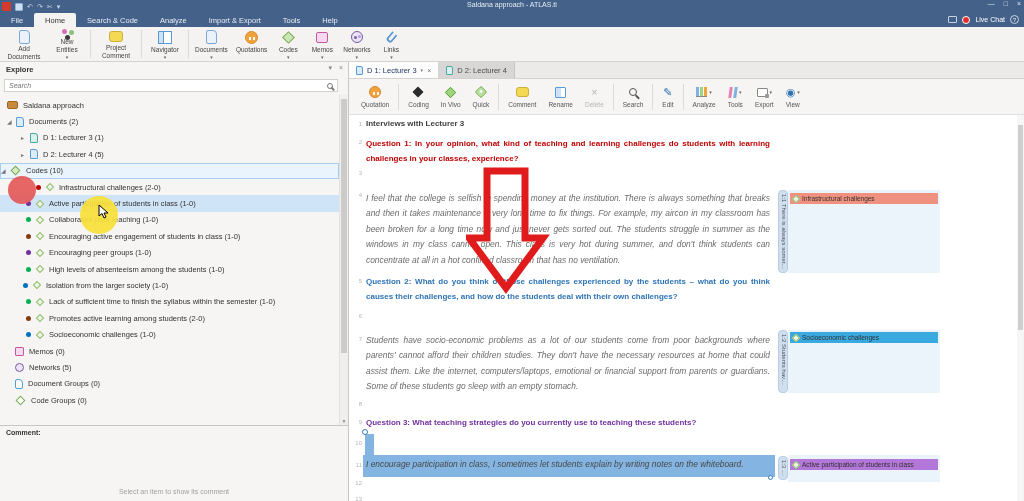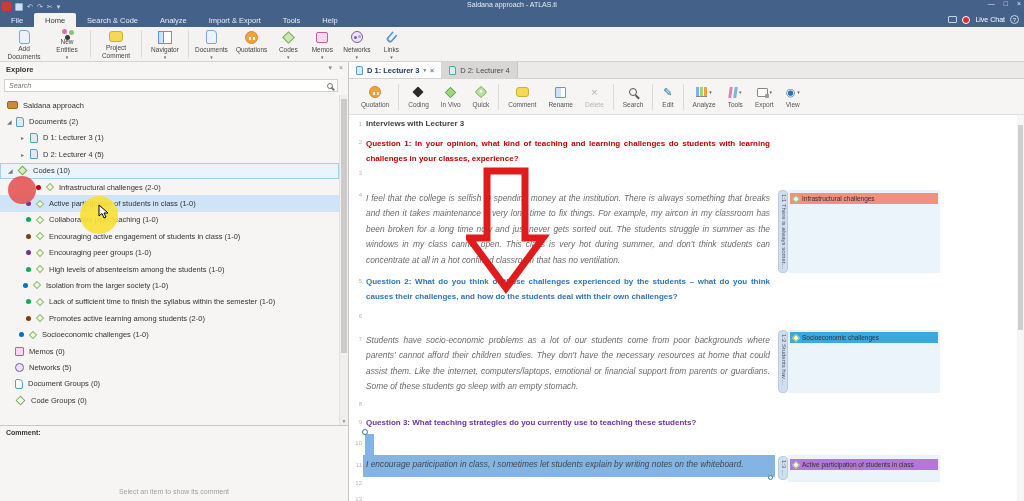--- a/index.html
+++ b/index.html
@@ -71,21 +71,21 @@
   .exp-scroll{position:absolute;top:33px;bottom:76px;right:0;width:9px;background:#f1efee;border-left:1px solid #e3e1df;}
   .exp-thumb{position:absolute;top:4px;left:1px;right:1px;height:77%;background:#cdcbc9;}
   .exp-sarrow{position:absolute;bottom:1px;left:0;right:0;text-align:center;font-size:5px;color:#888;}
   .commentbox{position:absolute;bottom:0;left:0;right:0;height:76px;border-top:1px solid #c9c7c5;background:#f6f5f4;}
   .comment-label{position:absolute;top:3px;left:6px;font-size:7px;font-weight:bold;color:#333;}
   .comment-empty{position:absolute;bottom:6px;left:0;right:0;text-align:center;font-size:7px;color:#a0a0a0;}
   
   .docpanel{position:absolute;top:62px;left:349px;right:0;bottom:0;background:#fff;}
   .tabsbar{position:absolute;top:0;left:0;right:0;height:17px;background:#eceae9;border-bottom:1px solid #d5d2d0;display:flex;}
   .tab{display:flex;align-items:center;gap:4px;padding:0 7px;font-size:7.5px;white-space:nowrap;}
-  .tab.active{background:#fdfdfd;color:#1f3864;border-right:1px solid #d5d2d0;font-weight:bold;}
+  .tab.active{background:#fdfdfd;color:#1f3864;border-right:1px solid #d5d2d0;font-weight:normal;}
   .tab.inactive{background:#d9d7d6;color:#4a4a4a;border-right:1px solid #c6c4c2;}
   .tab-ico{width:7px;height:9px;background:#dcebfa;border:1px solid #5b9bd5;border-radius:1px 2px 1px 1px;flex:none;}
   .tab-ico.teal{background:#d9f0ec;border-color:#4aa8a0;}
   .tab-x{color:#777;font-size:7px;}
   .tab-dd{color:#777;font-size:5px;}
   .dtoolbar{position:absolute;top:17px;left:0;right:0;height:36px;background:#f6f5f4;border-bottom:1px solid #e2e0de;display:flex;align-items:center;padding-left:6px;}
   .tsep{width:1px;height:26px;background:#ddd9d7;margin:0 3px;}
   .tbtn{display:flex;flex-direction:column;align-items:center;justify-content:center;padding:0 6px;gap:2px;}
   .tbtn .lab{font-size:6.5px;color:#555;white-space:nowrap;}
   .tbtn.disabled .lab{color:#b5b5b5;}
@@ -268,21 +268,21 @@
       <div class="trow" style="padding-left:21px">
         <span class="exp-arrow">▸</span>
         <span class="ti i-d1"></span>
         <span>D 1: Lecturer 3 (1)</span>
       </div>
       <div class="trow" style="padding-left:21px">
         <span class="exp-arrow">▸</span>
         <span class="ti i-d2"></span>
         <span>D 2: Lecturer 4 (5)</span>
       </div>
-      <div class="trow foc" style="padding-left:7px">
+      <div class="trow foc" style="padding-left:0">
         <span class="exp-arrow">◢</span>
         <span class="ti i-codes"></span>
         <span>Codes (10)</span>
       </div>
       <div class="trow" style="padding-left:36px">
         <span class="dot" style="background: rgb(192, 0, 0);"></span>
         <span class="ti i-code"></span>
         <span>Infrastructural challenges (2-0)</span>
       </div>
       <div class="trow sel" style="padding-left:26px">
@@ -318,21 +318,21 @@
       <div class="trow" style="padding-left:26px">
         <span class="dot" style="background: rgb(0, 176, 80);"></span>
         <span class="ti i-code"></span>
         <span>Lack of sufficient time to finish the syllabus within the semester (1-0)</span>
       </div>
       <div class="trow" style="padding-left:26px">
         <span class="dot" style="background: rgb(132, 60, 12);"></span>
         <span class="ti i-code"></span>
         <span>Promotes active learning among students (2-0)</span>
       </div>
-      <div class="trow" style="padding-left:19px">
+      <div class="trow" style="padding-left:26px">
         <span class="dot" style="background: rgb(0, 112, 192);"></span>
         <span class="ti i-code"></span>
         <span>Socioeconomic challenges (1-0)</span>
       </div>
       <div class="trow" style="padding-left:15px">
         <span class="ti i-memo"></span>
         <span>Memos (0)</span>
       </div>
       <div class="trow" style="padding-left:15px">
         <span class="ti i-net"></span>

